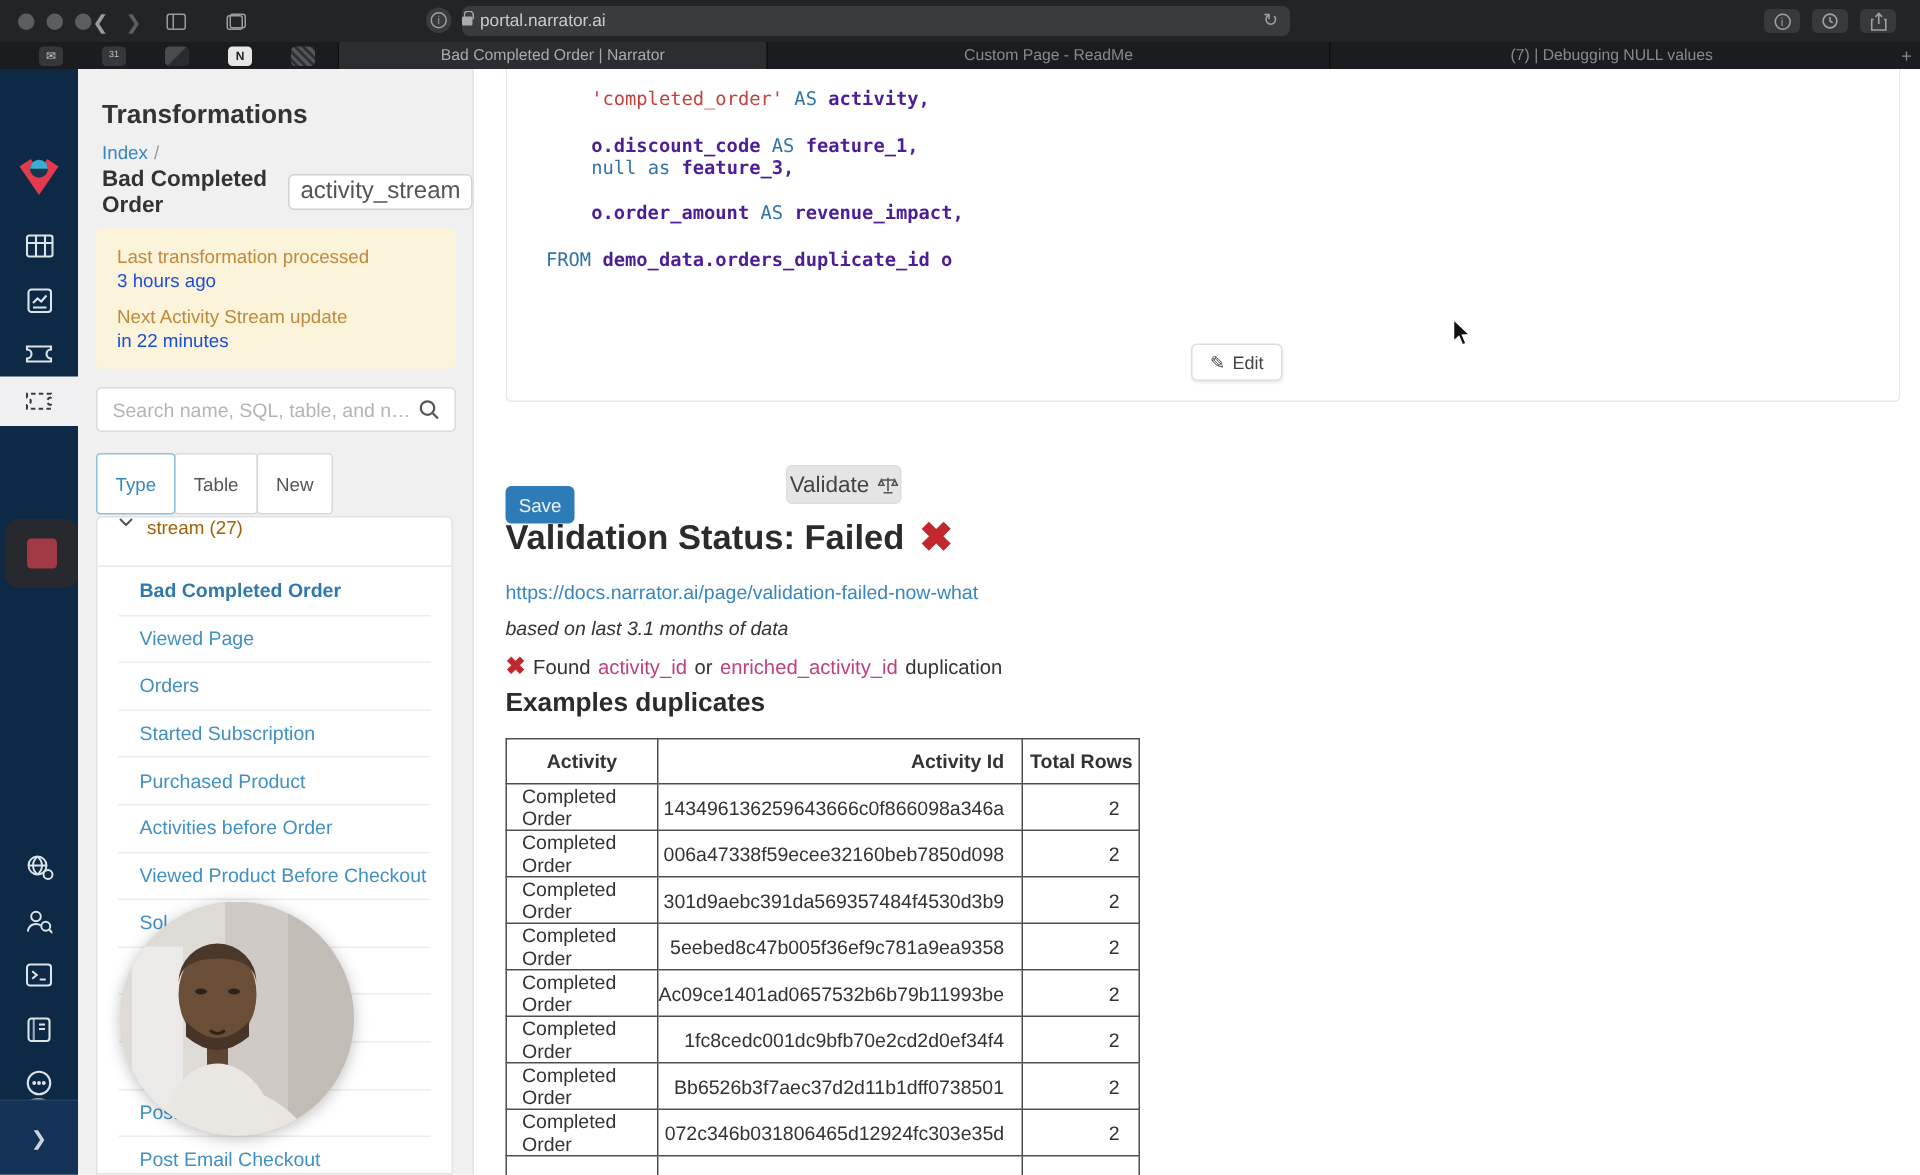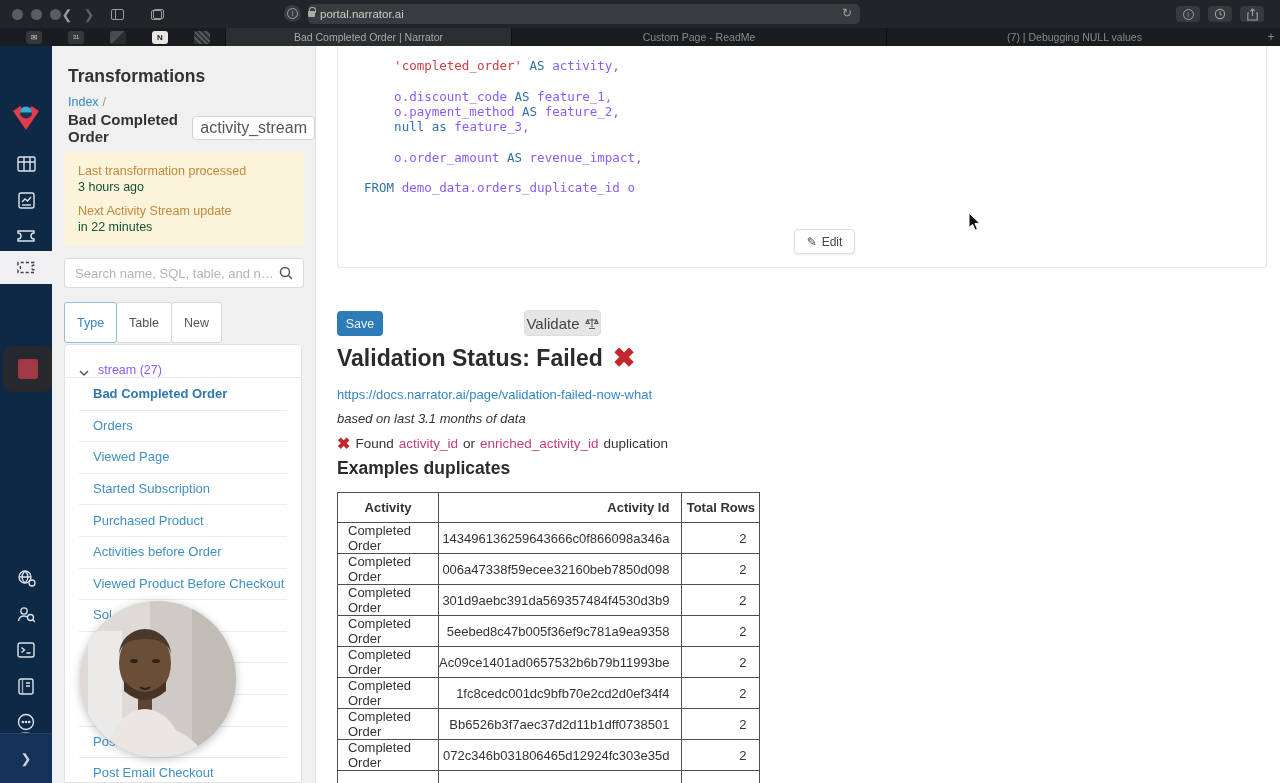--- a/index.html
+++ b/index.html
@@ -64,56 +64,56 @@
   .crumb { position:absolute; left:16px; top:49px; font-size:12.5px; }
   .crumb a { color:#3786c1; text-decoration:none; }
   .crumb .sep { color:#999; margin-left:4px; }
   .p-name { position:absolute; left:16px; top:65px; font-size:15px; font-weight:700; color:#333;
     display:flex; align-items:center; }
   .tagchip { margin-left:9px; font-size:16px; font-weight:400; color:#555; background:#fff;
     border:1px solid #d2d2d4; border-radius:4px; padding:2px 7px; }
   .notice { position:absolute; left:12px; top:106px; width:240px; background:#fbf3da; border-radius:4px;
     padding:12px 14px; font-size:12.5px; }
   .notice .nl { color:#c08a3e; margin-bottom:2px; }
-  .notice .nv { color:#14532d; margin-bottom:10px; }
+  .notice .nv { color:#1d4ed8; margin-bottom:10px; }
   .notice .nv:last-child { margin-bottom:0; }
   .search { position:absolute; left:12px; top:212px; width:240px; height:30px; background:#fff;
     border:1px solid #d9d9db; border-radius:4px; display:flex; align-items:center; padding:0 10px; }
   .search input { flex:1; border:none; outline:none; font-size:13px; color:#444; background:transparent;
     font-family:"Liberation Sans",sans-serif; }
   .search input::placeholder { color:#b4b4b6; }
   .filters { position:absolute; left:12px; top:256px; display:flex; }
   .fbtn { height:41px; padding:0 12px; background:#fff; border:1px solid #d9d9db; font-size:12.5px;
     color:#555; display:flex; align-items:center; border-radius:3px; margin-left:-1px; }
   .fbtn.sel { color:#3786c1; border-color:#8fc0e0; position:relative; z-index:2; margin-left:0; }
   .streamcard { position:absolute; left:12px; top:298px; width:238px; height:439px; background:#fff;
     border:1px solid #e2e2e4; border-radius:4px 4px 0 0; overflow:hidden; }
-  .streamhdr { height:33px; border-bottom:1px solid #e8e8ea; display:flex; align-items:flex-end;
-    padding-left:14px; font-size:12.5px; color:#8b5cf6; }
+  .streamhdr { height:33px; border-bottom:1px solid #e8e8ea; display:flex; align-items:flex-start;
+    padding-left:14px; font-size:12.5px; color:#a16207; }
   .streamhdr svg { margin-right:9px; }
   .stream-item { height:31.6px; display:flex; align-items:center; padding-left:28px; font-size:13px;
     color:#4090c5; position:relative; cursor:pointer; }
   .stream-item + .stream-item::before { content:""; position:absolute; left:14px; right:14px; top:0;
     height:1px; background:#ececee; }
   .stream-item.active { font-weight:700; color:#2e78ad; }
   .webcam { position:absolute; left:80px; top:601px; width:156px; height:156px; border-radius:50%;
     overflow:hidden; box-shadow:0 2px 10px rgba(0,0,0,.25); z-index:5; }
 
   
   .main { position:absolute; left:316px; top:46px; width:964px; height:737px; background:#fff; }
   .codecard { position:absolute; left:21px; top:0; width:930px; height:222px; background:#fff;
     border:1px solid #e8e8ea; border-top:none; border-radius:0 0 4px 4px; }
   .code { position:absolute; left:26px; top:12px; font-family:"DejaVu Sans Mono",monospace;
     font-size:12.5px; line-height:15.3px; color:#2f3337; }
   .code-line { white-space:pre; }
-  .tok-k { color:#3173a6; } .tok-s { color:#c7403e; } .tok-p { color:#8b5cf6; }
+  .tok-k { color:#3173a6; } .tok-s { color:#c7403e; } .tok-p { color:#4c1d95;font-weight:bold; }
   .editbtn { position:absolute; left:456px; top:183px; width:61px; height:25px; background:#fff;
     border:1px solid #ddd; border-radius:4px; box-shadow:0 1px 2px rgba(0,0,0,.08); font-size:12px;
     color:#444; display:flex; align-items:center; justify-content:center; gap:5px; }
-  .savebtn { position:absolute; left:21px; top:265px; width:46px; height:25px; background:#2e7cb7;
+  .savebtn { position:absolute; left:21px; top:278px; width:46px; height:25px; background:#2e7cb7;
     border:none; border-radius:4px; color:#eaf2f8; font-size:12.5px; display:flex; align-items:center;
     justify-content:center; }
   .valbtn { position:absolute; left:208px; top:264px; width:77px; height:26px; background:#e5e5e5;
     border:1px solid #ddd; border-radius:4px; font-size:15px; color:#444; display:flex;
     align-items:center; justify-content:center; gap:5px; }
   .h1 { position:absolute; left:21px; top:296px; font-size:23px; font-weight:700; color:#2b2b2b;
     display:flex; align-items:center; }
   .redx-big { color:#c1272d; font-size:27px; margin-left:10px; font-weight:700; }
   .doclink { position:absolute; left:21px; top:341px; font-size:13px; color:#3786c1; text-decoration:none; }
   .basis { position:absolute; left:21px; top:365px; font-size:13px; font-style:italic; color:#333; }
@@ -303,22 +303,22 @@
   </div>
   <div class="streamcard">
     <div class="streamhdr">
       <svg width="10" height="7" viewBox="0 0 10 7" fill="none" stroke="#555" stroke-width="1.4">
           <path d="M1 1l4 4 4-4"></path>
         </svg>
       <span>stream (27)</span>
     </div>
     <div>
         <div class="stream-item active">Bad Completed Order</div>
+        <div class="stream-item">Viewed Page</div>
         <div class="stream-item">Orders</div>
-        <div class="stream-item">Viewed Page</div>
         <div class="stream-item">Started Subscription</div>
         <div class="stream-item">Purchased Product</div>
         <div class="stream-item">Activities before Order</div>
         <div class="stream-item">Viewed Product Before Checkout</div>
         <div class="stream-item">Sol</div>
         <div class="stream-item"></div>
         <div class="stream-item"></div>
         <div class="stream-item"></div>
         <div class="stream-item">Post em</div>
         <div class="stream-item">Post Email Checkout</div>
@@ -344,21 +344,20 @@
     <path d="M60 86 q5 4 10 0" stroke="#2e2218" stroke-width="2" fill="none"></path>
   </svg>
 </div>
 
 <div class="main">
   <div class="codecard">
     <div class="code">
         <div class="code-line"><span class="tok-p">    </span><span class="tok-s">'completed_order'</span><span class="tok-p"> </span><span class="tok-k">AS</span><span class="tok-p"> activity,</span></div>
         <div class="code-line">&nbsp;</div>
         <div class="code-line"><span class="tok-p">    o.discount_code </span><span class="tok-k">AS</span><span class="tok-p"> feature_1,</span></div>
-        <div class="code-line"><span class="tok-p">    o.payment_method </span><span class="tok-k">AS</span><span class="tok-p"> feature_2,</span></div>
         <div class="code-line"><span class="tok-p">    </span><span class="tok-k">null</span><span class="tok-p"> </span><span class="tok-k">as</span><span class="tok-p"> feature_3,</span></div>
         <div class="code-line">&nbsp;</div>
         <div class="code-line"><span class="tok-p">    o.order_amount </span><span class="tok-k">AS</span><span class="tok-p"> revenue_impact,</span></div>
         <div class="code-line">&nbsp;</div>
         <div class="code-line"><span class="tok-k">FROM</span><span class="tok-p"> demo_data.orders_duplicate_id o</span></div>
       </div>
     <button class="editbtn">
       <span>✎</span>
         <span>Edit</span>
     </button>

